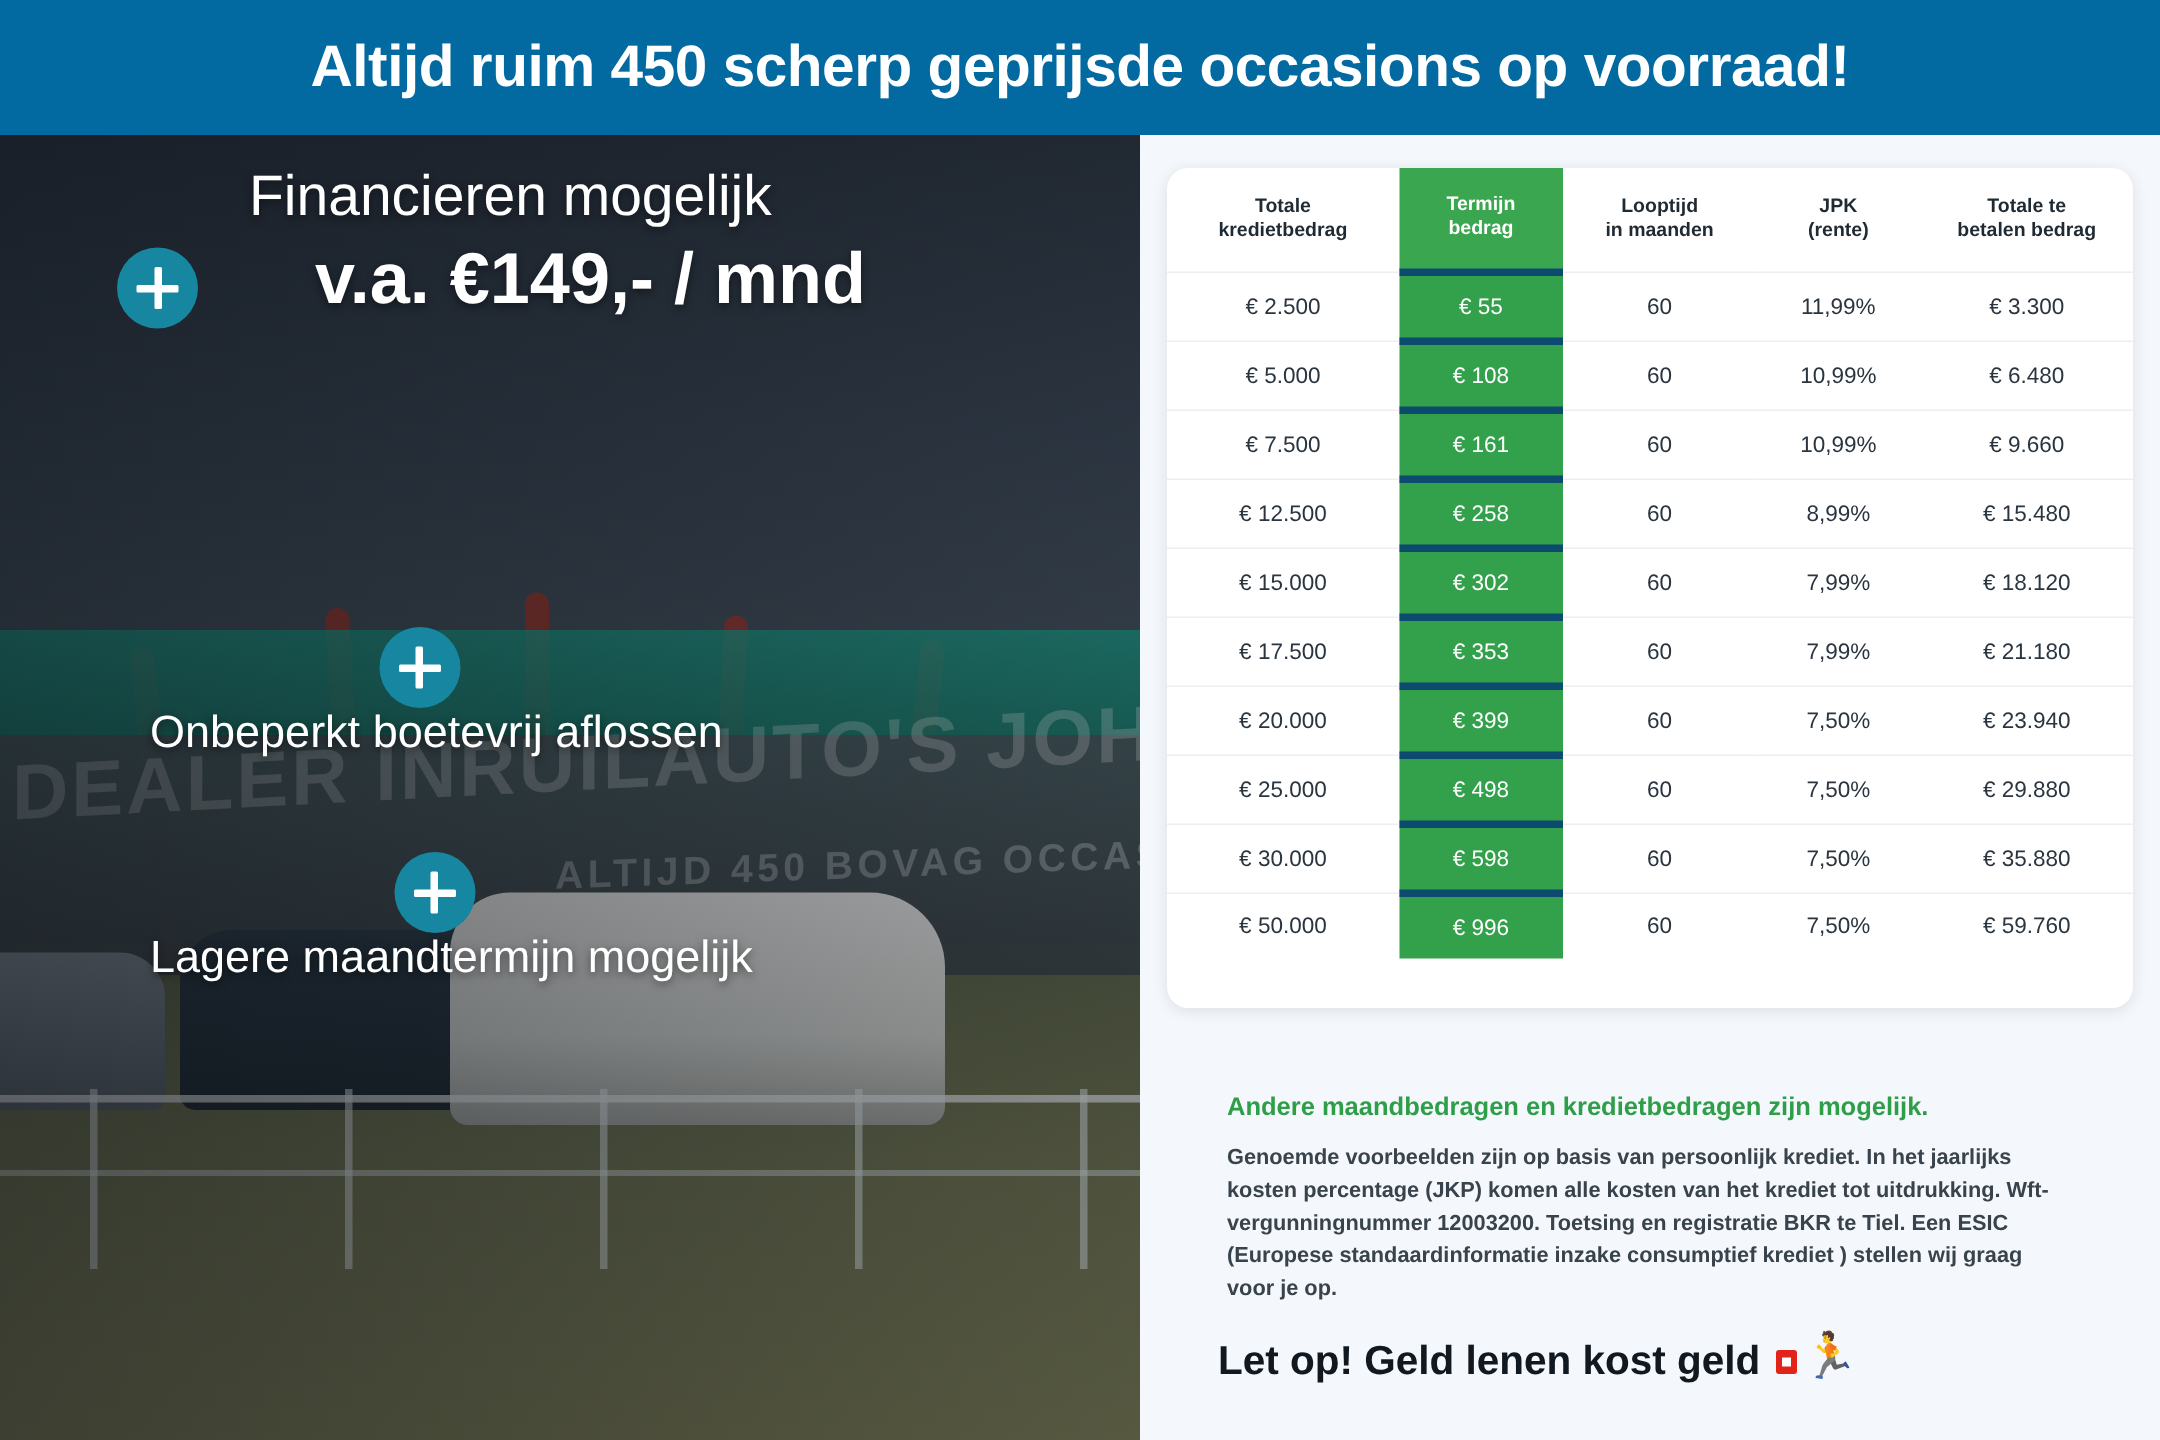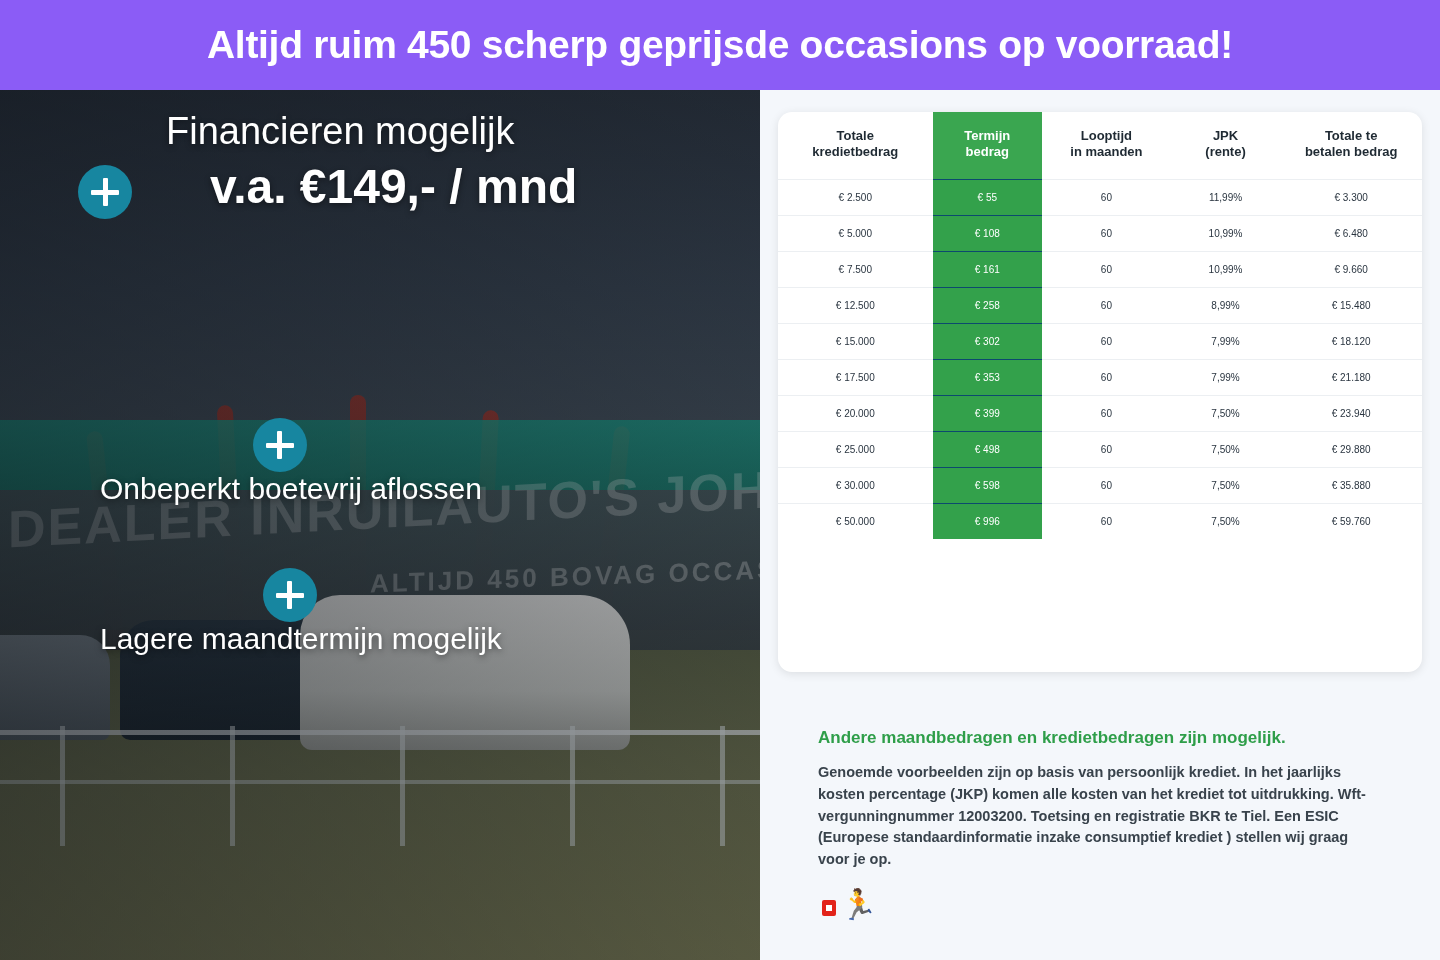--- a/index.html
+++ b/index.html
@@ -19,21 +19,21 @@
     height: 960px;
     overflow: hidden;
   }
 
   
   .top-banner {
     position: absolute;
     left: 0; top: 0;
     width: 1440px;
     height: 90px;
-    background: #8b5cf6;
+    background: #0369a1;
     display: flex;
     align-items: center;
     justify-content: center;
   }
   .top-banner .headline {
     color: #ffffff;
     font-size: 39px;
     font-weight: bold;
     letter-spacing: -0.3px;
     white-space: nowrap;
@@ -226,39 +226,39 @@
   table.rates th {
     font-size: 13px;
     font-weight: bold;
     color: #1f2a33;
     padding: 16px 4px 18px 4px;
     line-height: 1.25;
     text-align: center;
     vertical-align: middle;
   }
   table.rates td {
-    font-size: 10px;
+    font-size: 15px;
     color: #2a3540;
     text-align: center;
     padding: 12px 16px;
     border-top: 1px solid #eceff2;
   }
   table.rates col.c1 { width: 24%; }
   table.rates col.c2 { width: 17%; }
   table.rates col.c3 { width: 20%; }
   table.rates col.c4 { width: 17%; }
   table.rates col.c5 { width: 22%; }
   table.rates th.hl {
     background: #3aa650;
     color: #ffffff;
   }
   table.rates td.hl {
     background: #33a14b;
     color: #ffffff;
-    border-top: 1px solid #0c4a6e;
+    border-top: 5px solid #0c4a6e;
     font-weight: normal;
   }
 
   .note-title {
     position: absolute;
     left: 58px; top: 638px;
     color: #2e9e49;
     font-size: 17px;
     font-weight: bold;
     white-space: nowrap;
@@ -477,20 +477,21 @@
             <td>€ 59.760</td>
           </tr>
         </tbody>
       </table>
     </div>
 
     <div class="note-title">Andere maandbedragen en kredietbedragen zijn mogelijk.</div>
     <div class="note-body">Genoemde voorbeelden zijn op basis van persoonlijk krediet. In het jaarlijks kosten percentage (JKP) komen alle kosten van het krediet tot uitdrukking. Wft-vergunningnummer 12003200. Toetsing en registratie BKR te Tiel. Een ESIC (Europese standaardinformatie inzake consumptief krediet ) stellen wij graag voor je op.</div>
 
     <div class="warn">
+      <div class="warn-text">Let op! Geld lenen kost geld</div>
       <div class="warn-icon">
         <div class="box"></div>
         <div class="runner">🏃</div>
       </div>
     </div>
 
   </div>
 </div>
 
 </body></html>

